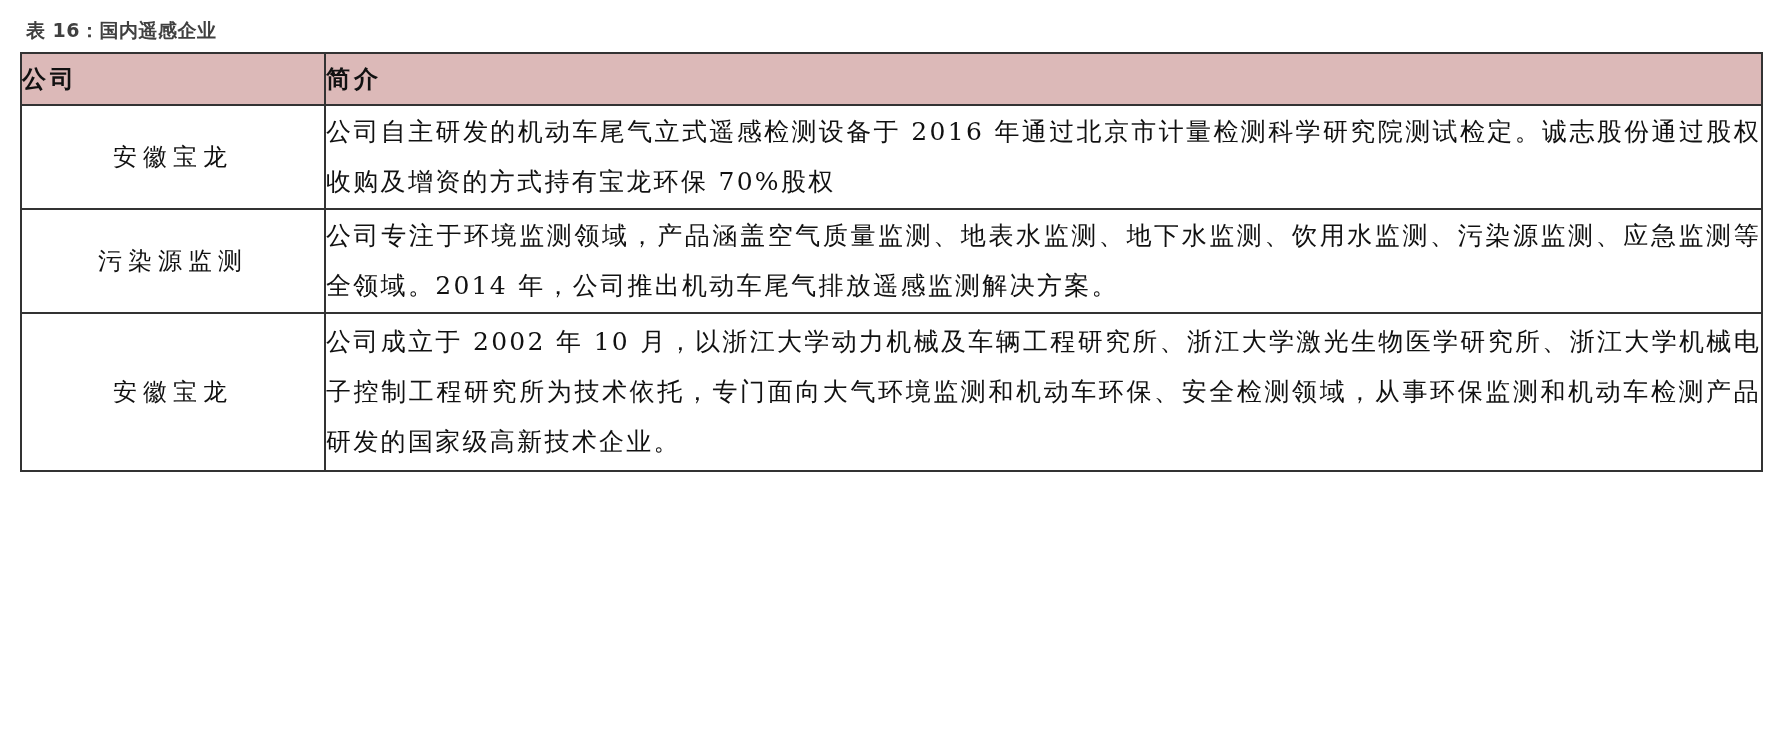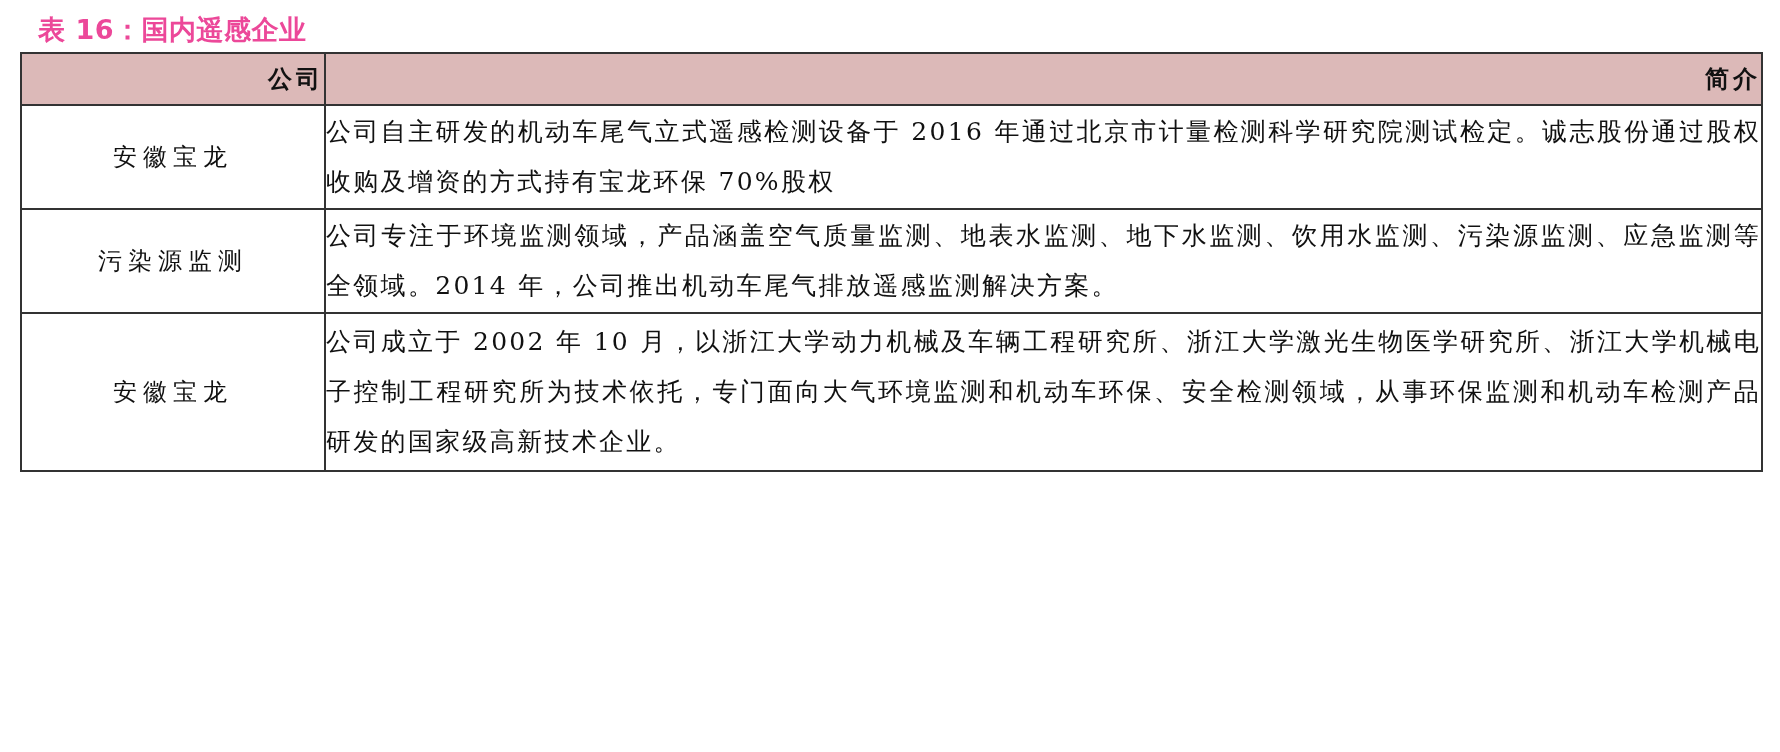--- a/index.html
+++ b/index.html
@@ -10,47 +10,47 @@
     body {
       width: 1780px;
       height: 752px;
       position: relative;
       overflow: hidden;
       font-family: "DejaVu Serif", "Liberation Serif", serif;
       color: #111111;
     }
     .title {
       position: absolute;
-      left: 38px;
+      left: 26px;
       top: 12px;
       font-family: "DejaVu Sans", "Liberation Sans", sans-serif;
       font-weight: bold;
-      font-size: 27px;
+      font-size: 19px;
       line-height: 36px;
-      color: #ec4899;
+      color: #404040;
       letter-spacing: 0.5px;
     }
     table.main {
       position: absolute;
       left: 20px;
       top: 52px;
       width: 1741px;
       border-collapse: collapse;
       table-layout: fixed;
     }
     table.main th, table.main td {
       border: 2px solid #333333;
       padding: 0;
     }
     table.main thead th {
       background: #dcb9b8;
       height: 50px;
       font-size: 24px;
       font-weight: bold;
-      text-align: right;
+      text-align: left;
       vertical-align: middle;
       letter-spacing: 4px;
     }
     col.c1 { width: 304px; }
     col.c2 { width: 1437px; }
     td.company {
       text-align: center;
       vertical-align: middle;
       font-size: 24px;
       letter-spacing: 6px;

